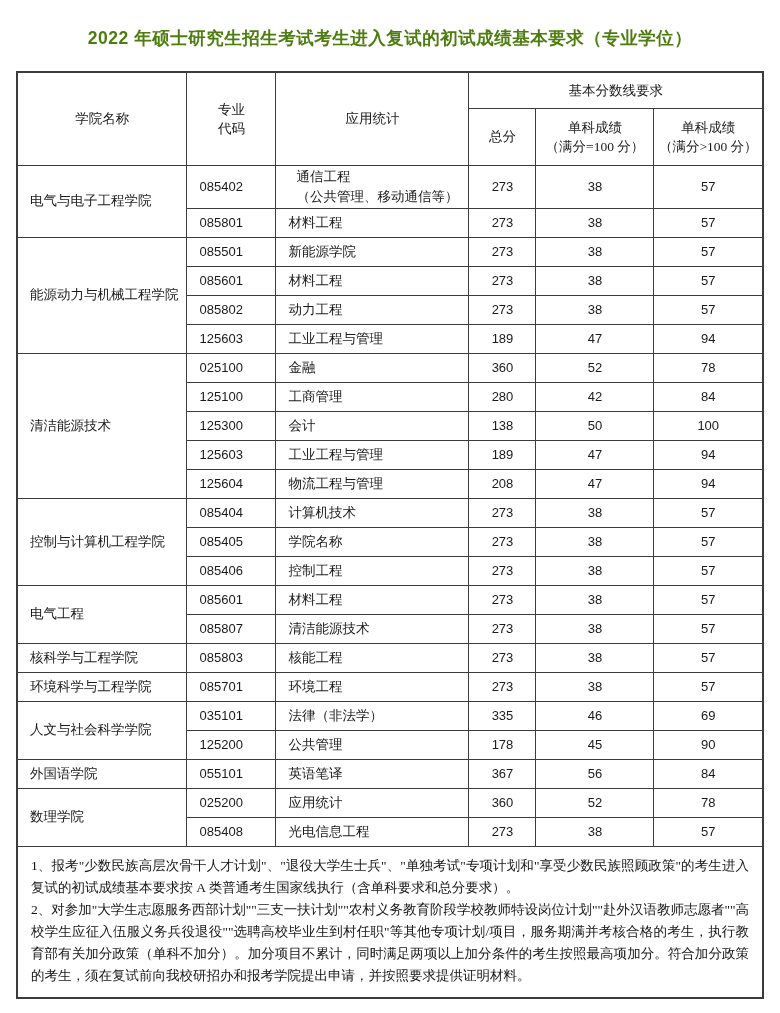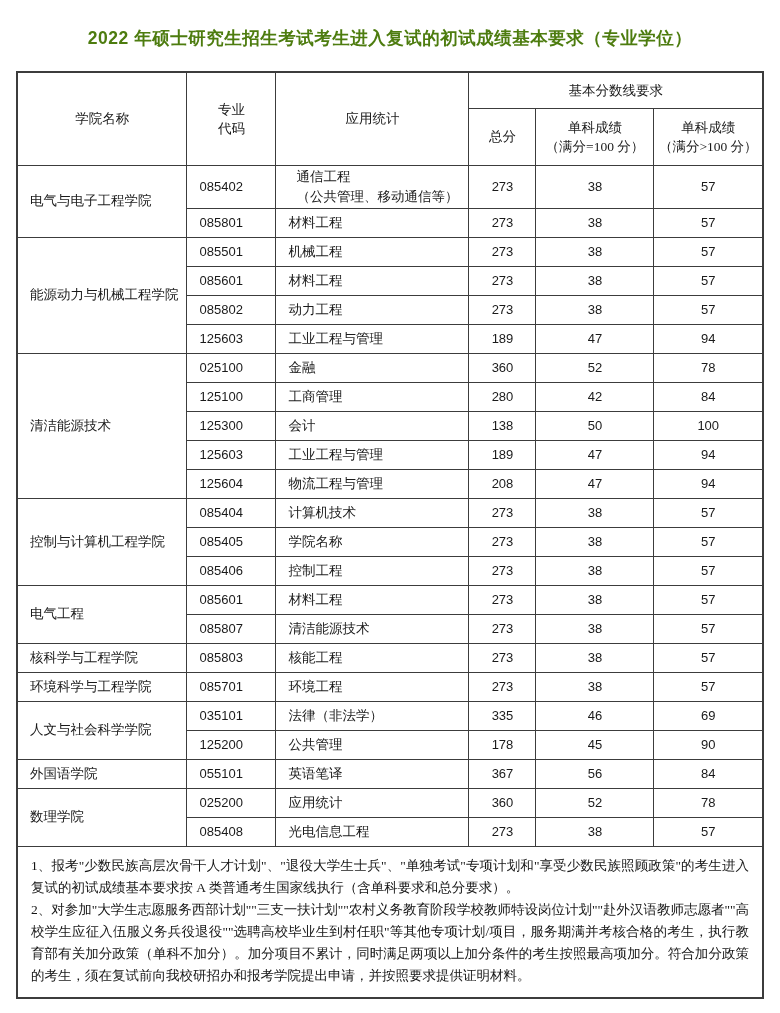--- a/index.html
+++ b/index.html
@@ -122,21 +122,21 @@
         <tr>
           <td class="code">085801</td>
           <td class="major">材料工程</td>
           <td class="num">273</td>
           <td class="num">38</td>
           <td class="num">57</td>
         </tr>
         <tr>
           <td class="college" rowspan="4">能源动力与机械工程学院</td>
           <td class="code">085501</td>
-          <td class="major">机械工程</td>
+          <td class="major">新能源学院</td>
           <td class="num">273</td>
           <td class="num">38</td>
           <td class="num">57</td>
         </tr>
         <tr>
           <td class="code">085601</td>
           <td class="major">材料工程</td>
           <td class="num">273</td>
           <td class="num">38</td>
           <td class="num">57</td>

